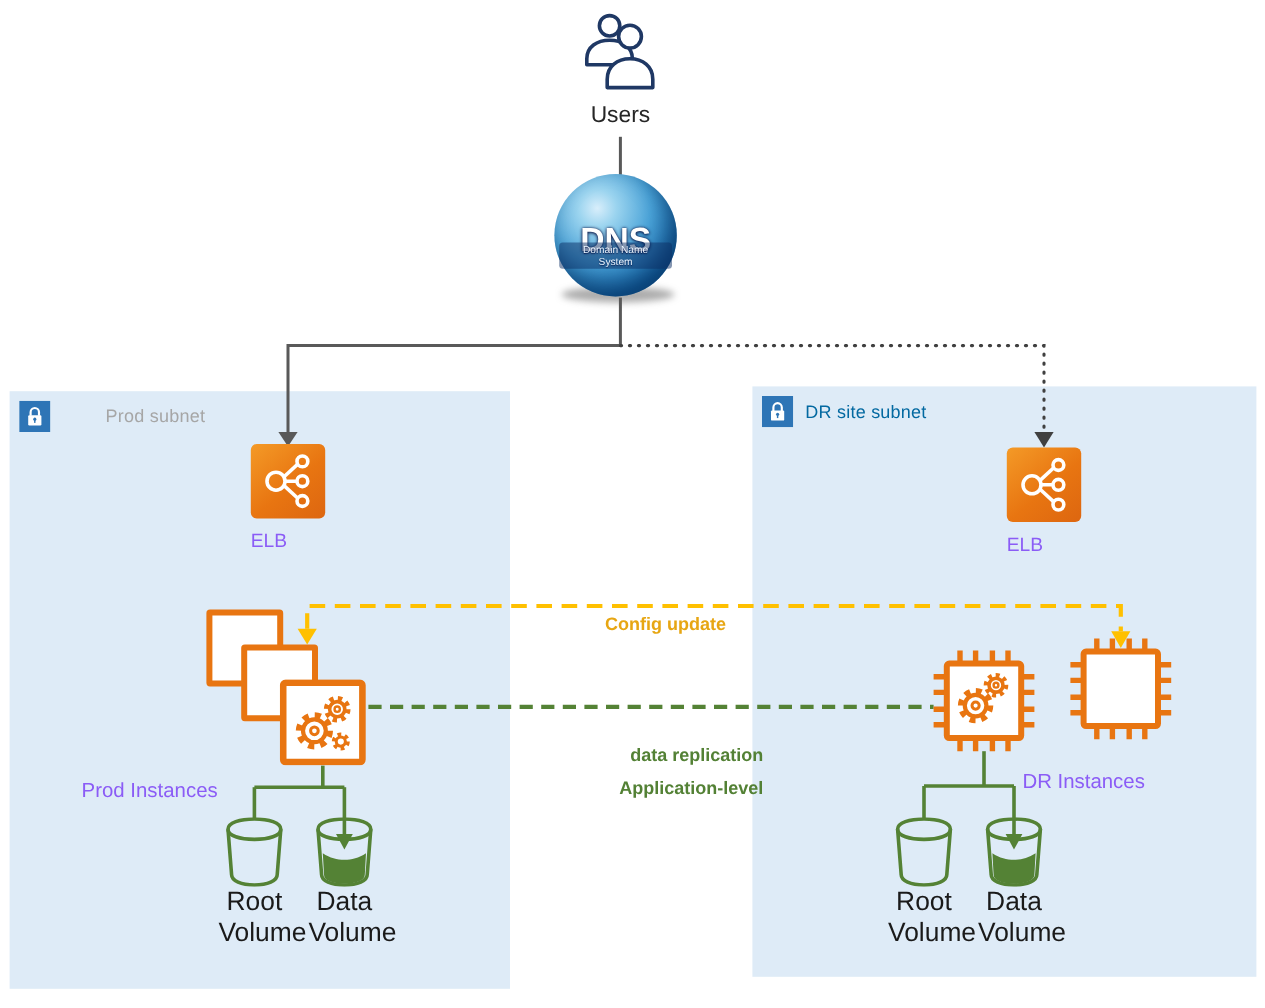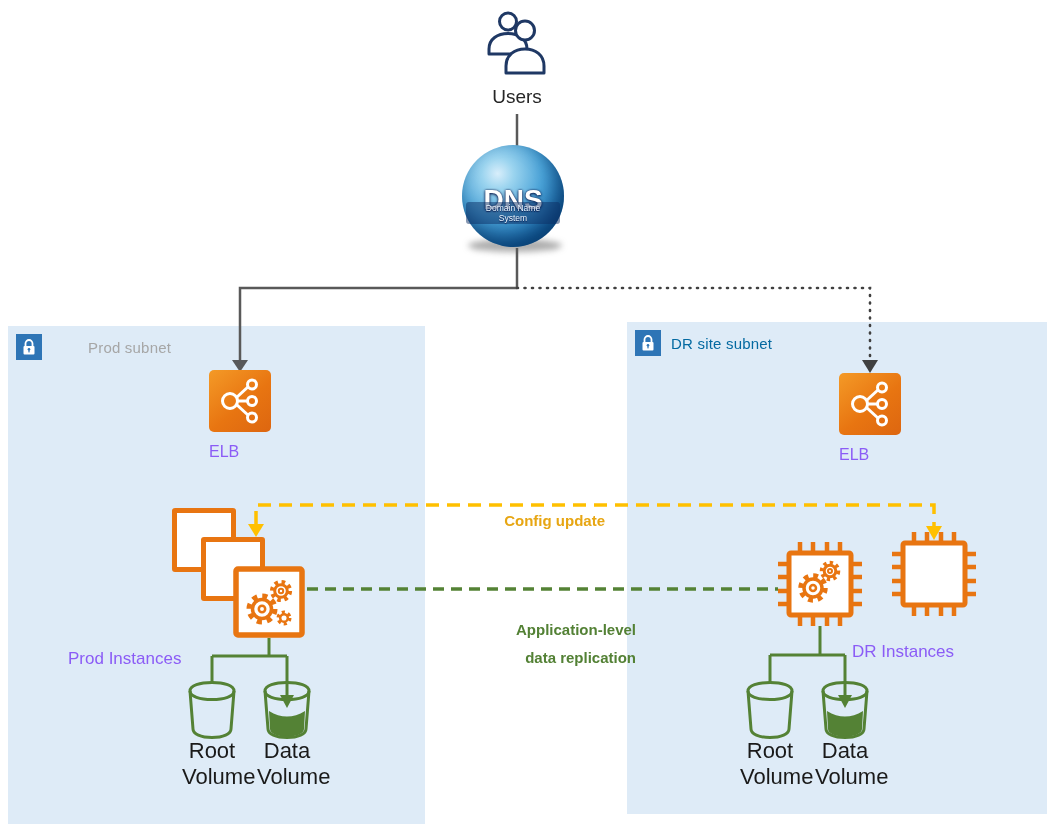--- a/index.html
+++ b/index.html
@@ -272,17 +272,17 @@
     <div>Root</div>
     <div>Volume</div>
   </div>
   <div class="vol-label" style="left:815px;top:738px;">
     <div>Data</div>
     <div>Volume</div>
   </div>
 
   <div class="edge-label config" style="left:450px;top:512px;width:155px;">Config update</div>
   <div class="edge-label repl" style="left:418px;top:616px;width:218px;">
+    <div>data replication</div>
     <div>Application-level</div>
-    <div>data replication</div>
   </div>
 
 </div>
 
 </body></html>

